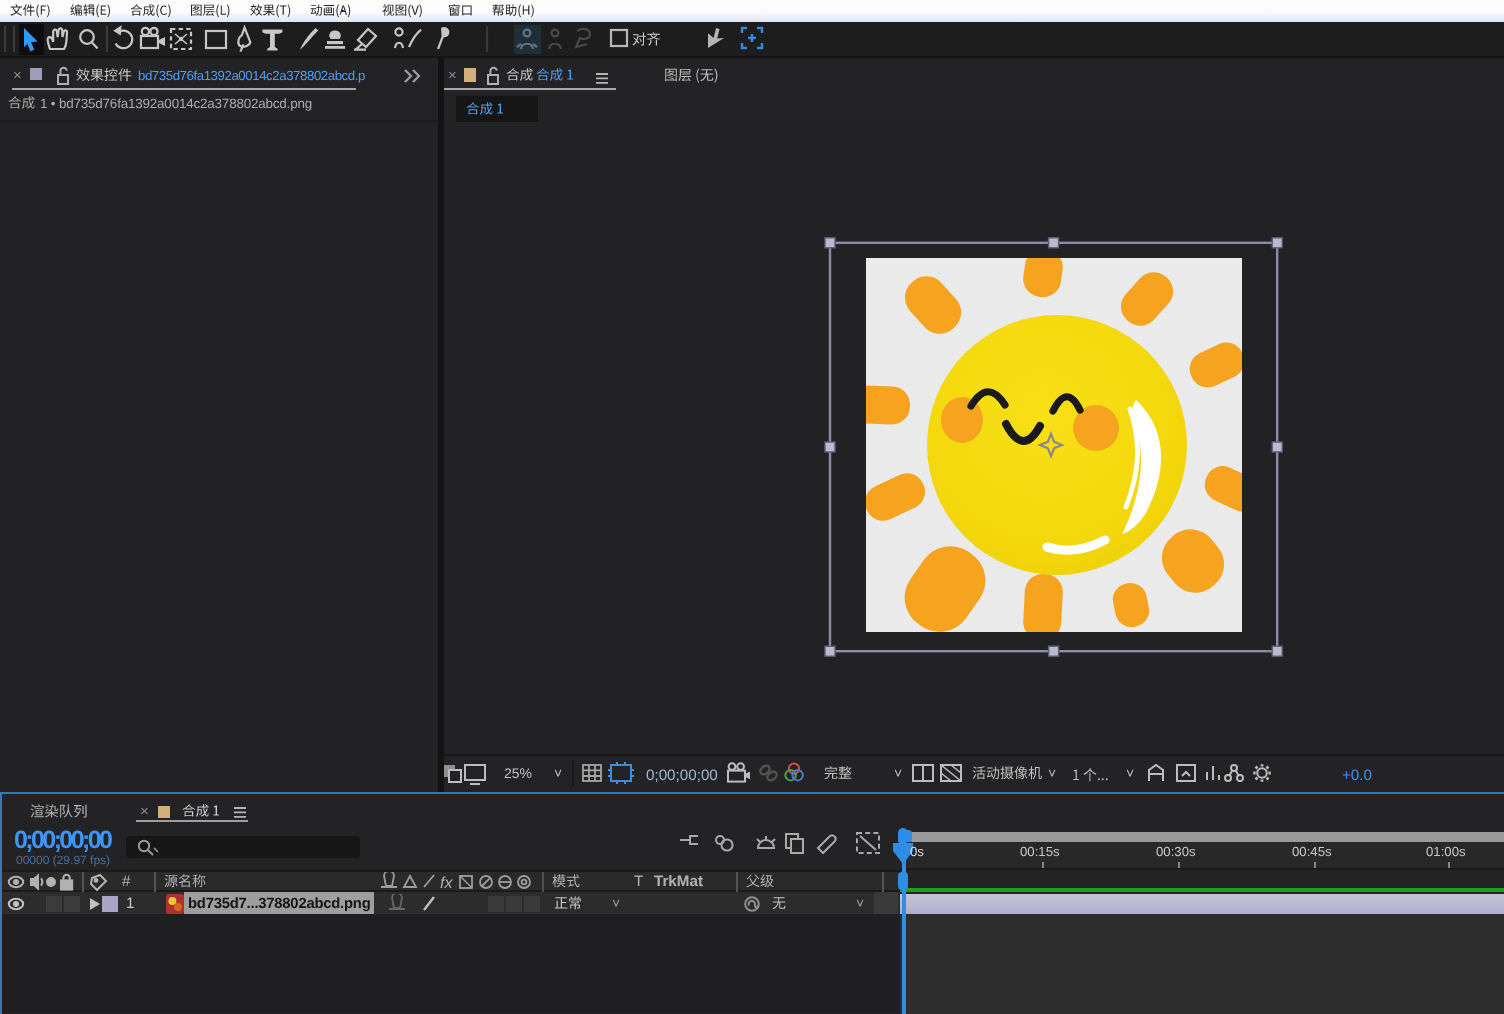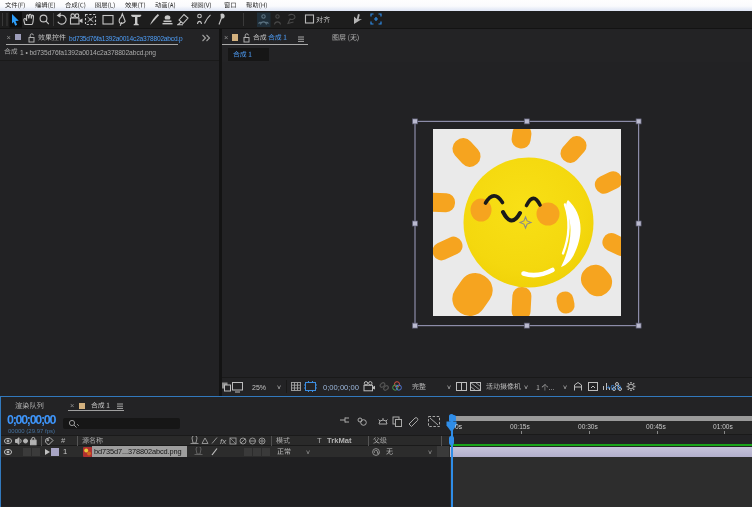--- a/index.html
+++ b/index.html
@@ -235,21 +235,21 @@
     <path d="M381.5 13 V9 M384.5 13 V6 M387.5 13 V10.5"></path>
     <circle cx="395" cy="7" r="1.5"></circle>
     <circle cx="392" cy="12" r="1.5"></circle>
     <circle cx="398" cy="12" r="1.5"></circle>
     <path d="M394 8.5 L392.7 10.7 M396 8.5 L397.3 10.7"></path>
     <circle cx="409" cy="9.5" r="2.4"></circle>
     <g stroke-width="1.4">
       <path d="M409 6.3 v-1.2 M409 12.7 v1.2 M405.8 9.5 h-1.2 M412.2 9.5 h1.2 M406.7 7.2 l-0.9-0.9 M411.3 11.8 l0.9 0.9 M406.7 11.8 l-0.9 0.9 M411.3 7.2 l0.9-0.9"></path>
     </g>
   </svg>
-<div style="position:absolute;left:606px;top:384px;font-size:7.6px;color:#3f94f0;font-weight:normal;white-space:pre;line-height:1">+0.0</div>
+<div style="position:absolute;left:671px;top:384px;font-size:7.6px;color:#3f94f0;font-weight:normal;white-space:pre;line-height:1">+0.0</div>
 <div class="a" style="left:0;top:396px;width:752px;height:111px;background:#232325;border-top:1px solid #3279bd;border-left:1px solid #3279bd"></div>
 <svg style="position:absolute;left:15px;top:401.5px" width="29" height="9">
     <path d="M2.9 -4.2V-3.8H6.0V-4.2ZM2.1 -0.1V0.4H6.9V-0.1ZM3.3 -1.7H5.7V-1.1H3.3ZM3.3 -2.8H5.7V-2.1H3.3ZM2.8 -3.2V-0.6H6.2V-3.2ZM0.6 -5.6C1.1 -5.3 1.6 -5.0 1.8 -4.7L2.2 -5.1C1.9 -5.4 1.4 -5.7 1.0 -5.9ZM0.3 -3.7C0.7 -3.4 1.3 -3.1 1.5 -2.8L1.9 -3.3C1.6 -3.5 1.0 -3.8 0.6 -4.0ZM0.5 0.1M1.0 0.5C1.4 -0.2 1.8 -1.1 2.2 -1.9L1.7 -2.2C1.4 -1.4 0.9 -0.4 0.5 0.1ZM4.1 -6.0C4.2 -5.7 4.2 -5.5 4.3 -5.2H2.3V-4.0H2.8V-4.8H6.2V-4.0H6.8V-5.2H4.9C4.8 -5.5 4.7 -5.8 4.6 -6.1Z M7.5 -4.6C7.9 -4.5 8.5 -4.2 8.7 -4.1L9.0 -4.5C8.7 -4.6 8.2 -4.9 7.8 -5.0ZM8.0 -5.6C8.4 -5.5 9.0 -5.3 9.2 -5.1L9.5 -5.5C9.2 -5.7 8.6 -5.9 8.2 -6.0ZM7.7 -2.8M8.1 -2.4C8.5 -2.8 8.9 -3.3 9.3 -3.7L9.0 -4.1C8.6 -3.6 8.1 -3.1 7.7 -2.8ZM10.5 -2.9V-2.1H7.6V-1.6H10.0C9.4 -0.9 8.4 -0.3 7.5 0.0C7.6 0.1 7.7 0.3 7.8 0.5C8.8 0.1 9.9 -0.6 10.5 -1.5V0.6H11.1V-1.4C11.7 -0.6 12.8 0.1 13.8 0.4C13.9 0.3 14.0 0.1 14.1 -0.0C13.2 -0.3 12.2 -0.9 11.5 -1.6H14.0V-2.1H11.1V-2.9ZM10.9 -6.0C10.9 -5.8 10.9 -5.5 10.9 -5.2H9.7V-4.8H10.8C10.6 -3.8 10.1 -3.2 9.1 -2.9C9.3 -2.8 9.4 -2.6 9.5 -2.5C10.5 -2.9 11.1 -3.6 11.3 -4.8H12.3V-3.5C12.3 -3.0 12.3 -2.9 12.5 -2.8C12.6 -2.7 12.8 -2.7 12.9 -2.7C13.0 -2.7 13.2 -2.7 13.3 -2.7C13.5 -2.7 13.7 -2.7 13.8 -2.8C13.9 -2.8 13.9 -2.9 14.0 -3.0C14.0 -3.2 14.1 -3.5 14.1 -3.8C13.9 -3.9 13.7 -4.0 13.6 -4.1C13.6 -3.7 13.6 -3.5 13.6 -3.4C13.6 -3.3 13.5 -3.2 13.5 -3.2C13.4 -3.2 13.4 -3.1 13.3 -3.1C13.2 -3.1 13.1 -3.1 13.0 -3.1C13.0 -3.1 12.9 -3.2 12.9 -3.2C12.8 -3.2 12.8 -3.3 12.8 -3.4V-5.2H11.4C11.4 -5.5 11.4 -5.8 11.5 -6.1Z M15.1 -5.8V0.6H15.6V-5.3H16.8C16.6 -4.8 16.4 -4.1 16.2 -3.6C16.7 -3.1 16.9 -2.6 16.9 -2.2C16.9 -2.0 16.8 -1.8 16.7 -1.7C16.6 -1.6 16.6 -1.6 16.5 -1.6C16.4 -1.6 16.2 -1.6 16.0 -1.6C16.1 -1.5 16.2 -1.3 16.2 -1.1C16.4 -1.1 16.5 -1.1 16.7 -1.1C16.8 -1.2 17.0 -1.2 17.1 -1.3C17.3 -1.4 17.4 -1.7 17.4 -2.1C17.4 -2.6 17.3 -3.1 16.7 -3.7C17.0 -4.3 17.3 -5.0 17.5 -5.5L17.1 -5.8L17.0 -5.8ZM18.9 -6.0C18.9 -3.6 18.9 -1.1 16.9 0.2C17.0 0.3 17.2 0.5 17.3 0.6C18.4 -0.1 18.9 -1.2 19.2 -2.4C19.4 -1.4 20.0 -0.1 21.0 0.6C21.1 0.4 21.3 0.3 21.4 0.2C19.8 -0.8 19.5 -3.2 19.4 -3.8C19.4 -4.6 19.4 -5.3 19.4 -6.0Z M26.2 -5.2V-1.2H26.8V-5.2ZM27.7 -6.0V-0.1C27.7 -0.0 27.7 0.0 27.5 0.0C27.4 0.0 27.1 0.0 26.7 0.0C26.7 0.2 26.8 0.4 26.8 0.5C27.4 0.5 27.7 0.5 28.0 0.5C28.2 0.4 28.3 0.2 28.3 -0.1V-6.0ZM22.9 -2.2C23.3 -1.9 23.7 -1.6 24.0 -1.3C23.5 -0.6 22.9 -0.1 22.2 0.2C22.3 0.3 22.4 0.5 22.5 0.6C24.0 -0.1 25.1 -1.5 25.5 -4.0L25.2 -4.1L25.1 -4.1H23.5C23.6 -4.4 23.7 -4.8 23.8 -5.1H25.7V-5.7H22.0V-5.1H23.2C23.0 -4.0 22.6 -3.0 22.0 -2.3C22.1 -2.3 22.3 -2.1 22.4 -2.0C22.7 -2.4 23.0 -2.9 23.3 -3.6H24.9C24.8 -2.9 24.6 -2.3 24.3 -1.8C24.0 -2.0 23.6 -2.3 23.2 -2.6Z" fill="#b5b5b5" transform="translate(0,6.2)"></path>
   </svg>
 <div style="position:absolute;left:70px;top:401.5px;font-size:7.5px;color:#8f8f8f;font-weight:normal;white-space:pre;line-height:1">×</div>
 <div class="a" style="left:78.5px;top:402.5px;width:6.5px;height:6.5px;background:#d2b07e"></div>
 <svg style="position:absolute;left:91px;top:401.5px" width="19" height="9">
     <path d="M3.5 -5.7C2.8 -4.7 1.6 -3.8 0.3 -3.3C0.4 -3.1 0.6 -2.9 0.6 -2.8C1.0 -3.0 1.3 -3.1 1.7 -3.4V-3.0H5.1V-3.5C5.5 -3.3 5.8 -3.1 6.2 -2.9C6.3 -3.0 6.5 -3.2 6.6 -3.3C5.5 -3.8 4.5 -4.4 3.7 -5.2L4.0 -5.5ZM1.9 -3.5C2.5 -3.9 3.0 -4.3 3.4 -4.8C4.0 -4.3 4.5 -3.9 5.1 -3.5ZM1.3 -2.2V0.5H1.8V0.1H5.0V0.5H5.6V-2.2ZM1.8 -0.3V-1.7H5.0V-0.3Z M10.5 -5.7C10.5 -5.3 10.5 -4.9 10.5 -4.6H7.7V-2.6C7.7 -1.8 7.6 -0.6 7.0 0.3C7.2 0.3 7.4 0.5 7.5 0.6C8.1 -0.3 8.2 -1.7 8.2 -2.6V-2.7H9.4C9.4 -1.5 9.4 -1.1 9.3 -1.0C9.2 -0.9 9.2 -0.9 9.1 -0.9C9.0 -0.9 8.7 -0.9 8.4 -0.9C8.4 -0.8 8.5 -0.6 8.5 -0.5C8.8 -0.4 9.1 -0.4 9.3 -0.5C9.5 -0.5 9.6 -0.5 9.7 -0.7C9.9 -0.8 9.9 -1.4 9.9 -2.9C9.9 -3.0 9.9 -3.2 9.9 -3.2H8.2V-4.1H10.6C10.6 -3.0 10.8 -2.0 11.1 -1.2C10.6 -0.7 10.1 -0.2 9.5 0.1C9.6 0.2 9.8 0.4 9.9 0.5C10.4 0.2 10.9 -0.2 11.3 -0.6C11.6 0.1 12.0 0.5 12.5 0.5C13.0 0.5 13.2 0.2 13.3 -1.0C13.2 -1.1 13.0 -1.2 12.9 -1.3C12.8 -0.4 12.8 -0.0 12.6 -0.0C12.2 -0.0 11.9 -0.4 11.7 -1.1C12.2 -1.7 12.6 -2.5 12.9 -3.4L12.3 -3.5C12.1 -2.8 11.8 -2.2 11.5 -1.7C11.3 -2.3 11.2 -3.1 11.1 -4.1H13.3V-4.6H11.1C11.0 -4.9 11.0 -5.3 11.0 -5.7ZM11.4 -5.4C11.8 -5.1 12.3 -4.8 12.6 -4.6L12.9 -4.9C12.6 -5.1 12.1 -5.5 11.7 -5.7Z M15.7 -0.0H18.5V-0.5H17.5V-5.0H17.0C16.7 -4.8 16.4 -4.7 15.9 -4.6V-4.2H16.8V-0.5H15.7Z" fill="#cfcfcf" transform="translate(0,5.8)"></path>
   </svg>
 <svg class="a" style="left:116px;top:403px" width="8" height="7" stroke="#b5b5b5" stroke-width="0.9">
@@ -329,21 +329,21 @@
     <path d="M1 1 L6 4 L1 7 Z" fill="#c0c0c0"></path>
   </svg>
 <div class="a" style="left:51px;top:448px;width:8px;height:8px;background:#a8a5c5"></div>
 <div style="position:absolute;left:63px;top:448px;font-size:7.6px;color:#c8c8c8;font-weight:normal;white-space:pre;line-height:1">1</div>
 <svg class="a" style="left:83px;top:447px" width="9" height="10">
     <rect width="9" height="10" rx="1" fill="#b03030"></rect>
     <circle cx="3.2" cy="3.5" r="2" fill="#e8c93a"></circle>
     <circle cx="6" cy="6.5" r="2" fill="#d2691e"></circle>
   </svg>
 <div class="a" style="left:92px;top:446px;width:95px;height:11px;background:#9e9e9e"></div>
-<div style="position:absolute;left:94px;top:448px;font-size:7.4px;color:#141414;font-weight:normal;white-space:pre;letter-spacing:-0.1px;line-height:1">bd735d7...378802abcd.png</div>
+<div style="position:absolute;left:94px;top:448px;font-size:7.4px;color:#141414;font-weight:bold;white-space:pre;letter-spacing:-0.1px;line-height:1">bd735d7...378802abcd.png</div>
 <svg class="a" style="left:188px;top:447px" width="120" height="10" fill="none" stroke="#8f8f8f" stroke-width="0.9">
     <path d="M8 2 a2.5 2.5 0 0 1 5 0 l-1 5 h-3 Z M6.5 7.5 h8" stroke="#666"></path>
     <path d="M24 8 l5-6.5" stroke="#c0c0c0" stroke-width="1.2"></path>
   </svg>
 <div class="a" style="left:244px;top:448px;width:8px;height:8px;background:#3a3a3a"></div>
 <div class="a" style="left:253px;top:448px;width:8px;height:8px;background:#3a3a3a"></div>
 <div class="a" style="left:262px;top:448px;width:8px;height:8px;background:#3a3a3a"></div>
 <svg style="position:absolute;left:277px;top:447.5px" width="14" height="9">
     <path d="M1.3 -3.6V-0.3H0.4V0.2H6.7V-0.3H4.0V-2.5H6.1V-3.0H4.0V-4.9H6.4V-5.4H0.6V-4.9H3.4V-0.3H1.9V-3.6Z M9.2 -3.4H11.8V-2.8H9.2ZM8.1 -1.8V0.2H8.6V-1.3H10.3V0.6H10.9V-1.3H12.5V-0.3C12.5 -0.2 12.5 -0.2 12.3 -0.2C12.2 -0.2 11.9 -0.2 11.4 -0.2C11.5 -0.1 11.6 0.1 11.6 0.3C12.2 0.3 12.5 0.3 12.7 0.2C13.0 0.1 13.0 -0.0 13.0 -0.3V-1.8H10.9V-2.4H12.4V-3.8H8.7V-2.4H10.3V-1.8ZM8.2 -5.6C8.4 -5.4 8.6 -5.0 8.7 -4.8H7.6V-3.3H8.1V-4.3H12.9V-3.3H13.4V-4.8H10.8V-5.9H10.3V-4.8H8.8L9.2 -5.0C9.1 -5.2 8.9 -5.6 8.7 -5.8ZM12.3 -5.8C12.2 -5.6 11.9 -5.2 11.7 -5.0L12.2 -4.8C12.4 -5.0 12.6 -5.3 12.9 -5.6Z" fill="#c6c6c6" transform="translate(0,6.0)"></path>
   </svg>

